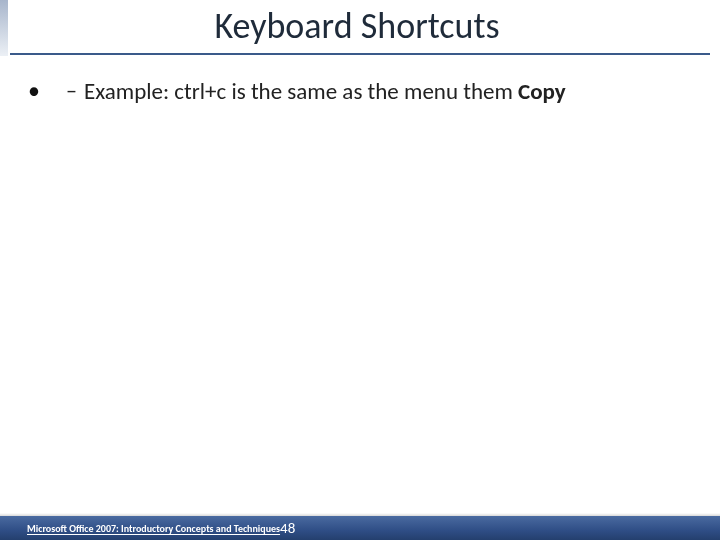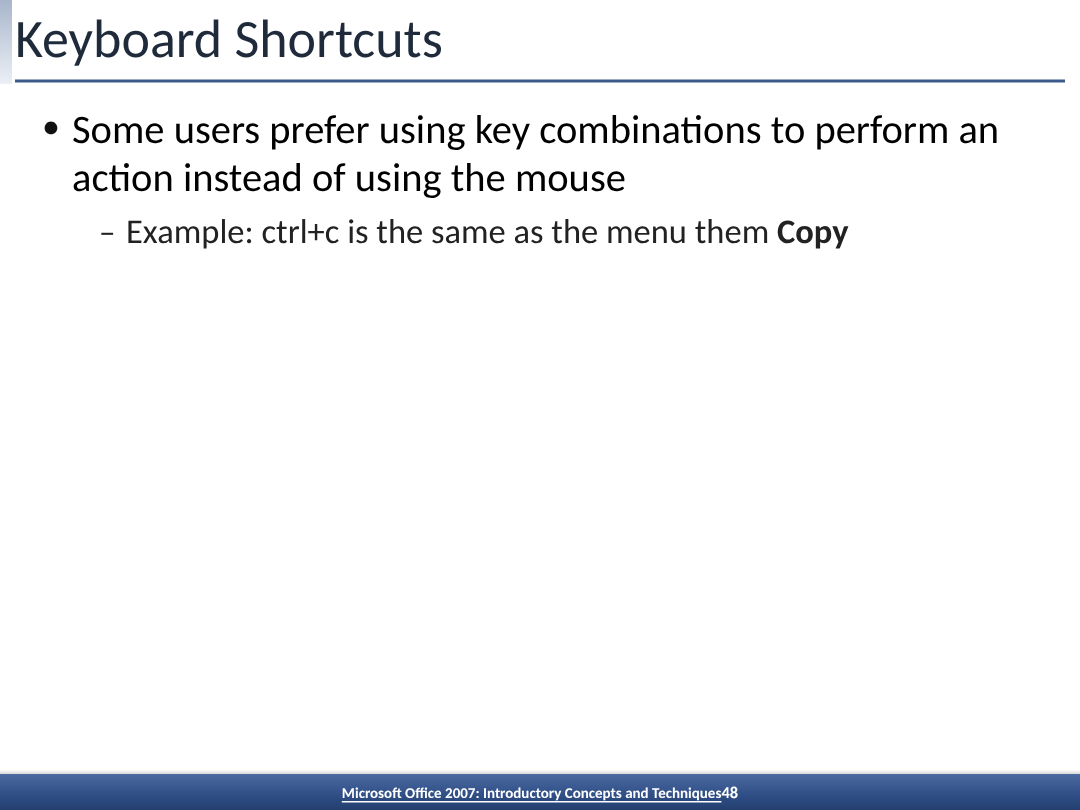--- a/index.html
+++ b/index.html
@@ -11,20 +11,21 @@
     overflow: hidden;
   }
   .slide {
     width: 720px;
     height: 540px;
     position: relative;
     background: #ffffff;
   }
   .title-wrap {
     padding: 6px 16px 0 10px;
+    text-align: center;
   }
   .title {
     font-size: 36px;
     font-weight: 400;
     color: #1f2b3a;
     letter-spacing: 0px;
     line-height: 1.15;
   }
   .title-rule {
     margin: 6px 10px 0 10px;
@@ -84,35 +85,35 @@
     color: #222;
   }
   .bold { font-weight: 700; }
   .footer {
     position: absolute;
     left: 0; right: 0; bottom: 0;
     height: 24px;
     background: linear-gradient(to bottom, #4a6aa0 0%, #2f4e86 60%, #243f6e 100%);
     display: flex;
     align-items: center;
-    justify-content: center;
+    justify-content: flex-start;
     padding: 0 27px;
   }
   .footer .ft-left {
     color: #ffffff;
     font-size: 10px;
     font-weight: 700;
     text-decoration: underline;
     text-underline-offset: 2px;
     white-space: nowrap;
   }
   .footer .ft-right {
     color: #ffffff;
-    font-size: 11px;
-    font-weight: 700;
+    font-size: 15px;
+    font-weight: 400;
   }
   .footer::before {
     content: "";
     position: absolute;
     left: 0; right: 0; top: -3px;
     height: 3px;
     background: linear-gradient(to bottom, rgba(0,0,0,0) 0%, rgba(0,0,0,0.15) 100%);
   }
 </style>
 </head>
@@ -122,21 +123,20 @@
   <div class="top-accent"></div>
 
   <div class="title-wrap">
     <h1 class="title">Keyboard Shortcuts</h1>
   </div>
   <div class="title-rule"></div>
 
   <div class="content">
     <ul class="level1">
       <li>
-        <span>Some users prefer using key combinations to perform an action instead of using the mouse</span>
         <ul class="level2">
           <li>
             <span>Example:  ctrl+c is the same as the menu them </span><span class="bold">Copy</span>
           </li>
         </ul>
       </li>
     </ul>
   </div>
 
   <div class="footer">

